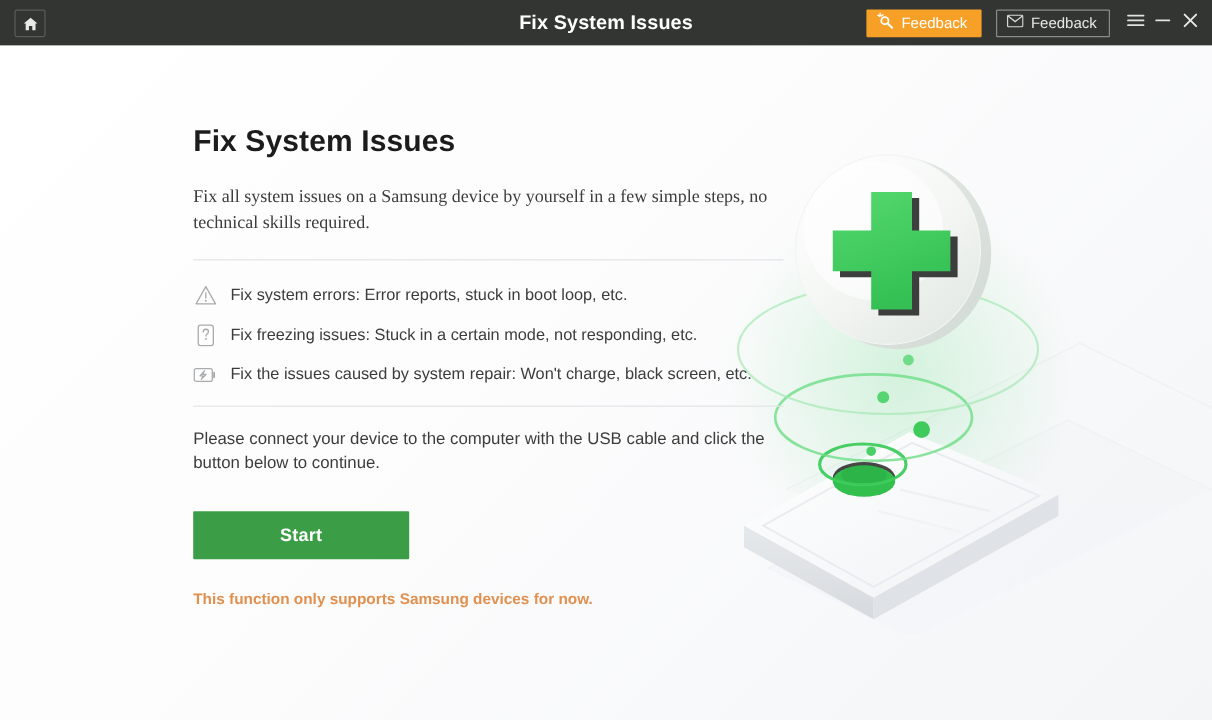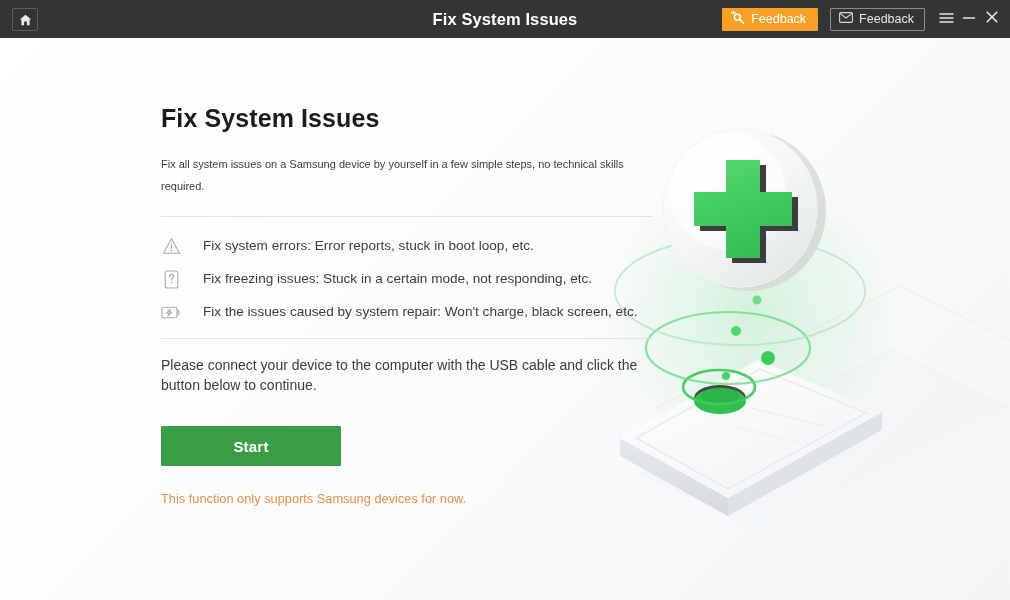--- a/index.html
+++ b/index.html
@@ -132,43 +132,44 @@
 
   .page-title {
     font-size: 25px;
     font-weight: bold;
     color: #1c1c1c;
     letter-spacing: 0.1px;
     margin-bottom: 20px;
   }
 
   .lead {
-    font-size: 11px;
+    font-size: 15px;
     line-height: 22px;
     color: #3c3c3c;
     width: 487px;
     margin-bottom: 19px;
+    font-family: Liberation Serif, serif;
   }
 
   .divider {
     width: 492px;
     height: 1px;
     background: #e3e4e6;
     margin: 0;
   }
 
   .feature-list {
     list-style: none;
     padding: 12px 0 10px 0;
   }
 
   .feature-item {
     display: flex;
     align-items: center;
-    gap: 22px;
+    gap: 11px;
     padding: 6px 0;
   }
   .feature-item .ficon {
     flex: 0 0 20px;
     width: 20px;
     height: 20px;
     display: flex;
     align-items: center;
     justify-content: center;
     margin-top: 1px;
@@ -201,20 +202,21 @@
     font-weight: bold;
     font-family: "Liberation Sans", sans-serif;
     cursor: pointer;
     letter-spacing: 0.2px;
   }
 
   .support-note {
     margin-top: 25px;
     font-size: 12.8px;
     color: #e0904f;
+    font-weight: bold;
   }
 
   
   .illus {
     position: absolute;
     left: 600px;
     top: 70px;
     width: 410px;
     height: 420px;
     pointer-events: none;

